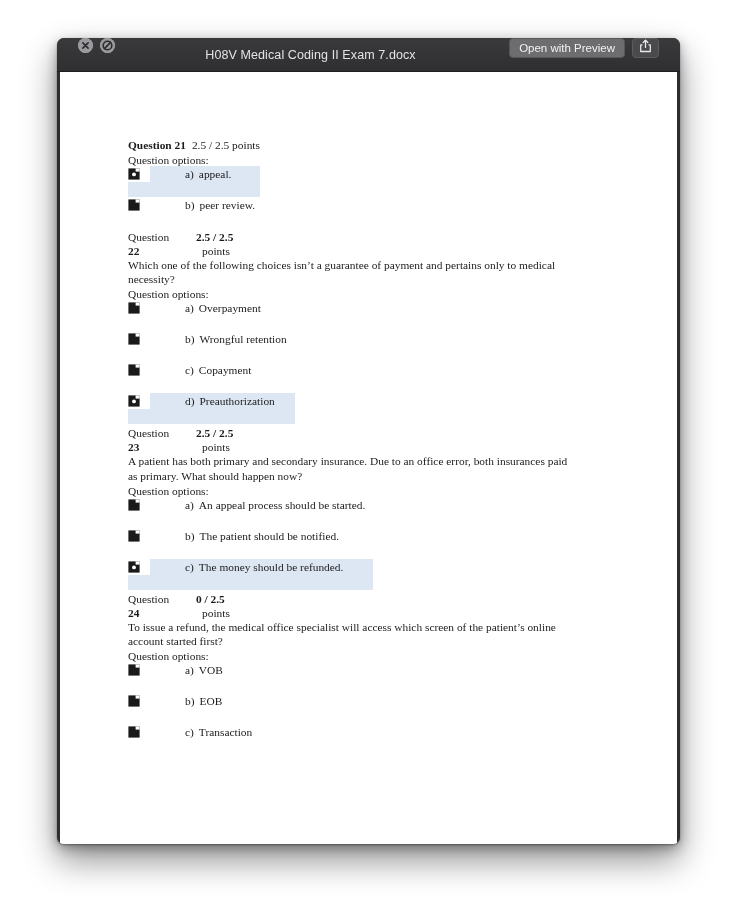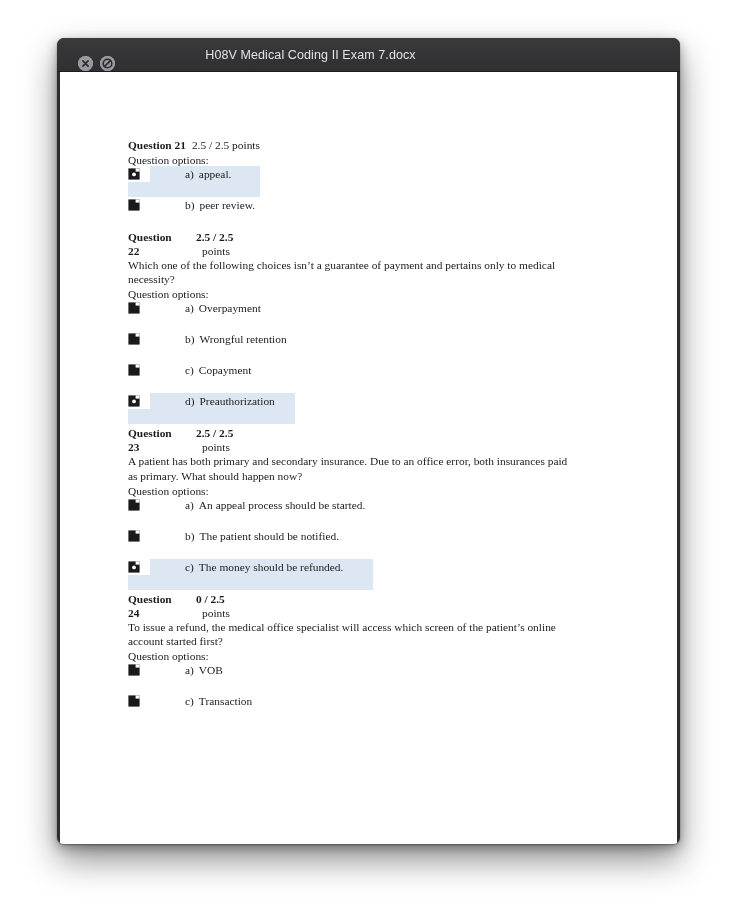--- a/index.html
+++ b/index.html
@@ -39,21 +39,21 @@
 
   
   .titlebar {
     position: relative;
     height: 34px;
     width: 100%;
     background: linear-gradient(to bottom, #3a3a3c 0%, #2f2f31 100%);
     border-top-left-radius: 7px;
     border-top-right-radius: 7px;
     display: flex;
-    align-items: flex-end;
+    align-items: flex-start;
     padding: 0 21px;
     border-bottom: 1px solid #1d1d1f;
     gap: 10px;
   }
 
   .tb-left {
     display: flex;
     align-items: center;
     gap: 7px;
     flex: 0 0 auto;
@@ -170,21 +170,21 @@
   .q-head.inline .q-pts { font-weight: normal; margin-left: 6px; }
 
   
   .q-head.wrapped {
     position: relative;
     height: 28px;
     white-space: normal;
   }
   .q-head.wrapped .q-num-word {
     position: absolute; left: 0; top: 0;
-    font-weight: bold;
+    font-weight: normal;
   }
   .q-head.wrapped .q-num-digits {
     position: absolute; left: 0; top: 14px;
     font-weight: bold;
   }
   .q-head.wrapped .q-pts-val {
     position: absolute; left: 68px; top: 0;
     font-weight: bold;
   }
   .q-head.wrapped .q-pts-word {
@@ -268,20 +268,32 @@
             <circle cx="7.5" cy="7.5" r="4.3" fill="none" stroke="#2c2c2e" stroke-width="1.6"></circle>
             <path d="M4.4 10.6 L10.6 4.4" stroke="#2c2c2e" stroke-width="1.6" stroke-linecap="round"></path>
           </svg>
         </div>
       </div>
 
       <div class="tb-title">
         <span>H08V Medical Coding II Exam 7.docx</span>
       </div>
 
+      <div class="tb-right">
+        <button class="open-btn">Open with Preview</button>
+        <div class="share-btn">
+          <span>
+            <svg width="13" height="14" viewBox="0 0 13 14" aria-hidden="true">
+              <path d="M6.5 1.3 L6.5 8.4" stroke="#e8e8ea" stroke-width="1.3" stroke-linecap="round"></path>
+              <path d="M4.2 3.5 L6.5 1.2 L8.8 3.5" fill="none" stroke="#e8e8ea" stroke-width="1.3" stroke-linecap="round" stroke-linejoin="round"></path>
+              <path d="M3.0 5.9 L1.7 5.9 L1.7 12.5 L11.3 12.5 L11.3 5.9 L10.0 5.9" fill="none" stroke="#e8e8ea" stroke-width="1.3" stroke-linecap="round" stroke-linejoin="round"></path>
+            </svg>
+          </span>
+        </div>
+      </div>
     </div>
 
     <div class="doc-surface">
       <div class="doc-page">
         <div class="doc-body" id="doc-body">
             <div class="q-block">
               <div class="q-head inline"><span class="q-num">Question 21</span><span class="q-pts">2.5 / 2.5 points</span></div>
               <div class="q-optlabel">Question options:</div>
               <div class="opt-row">
                 <div class="hl" style="width: 132px;"></div>
@@ -393,20 +405,27 @@
                     <rect x="0.4" y="0.4" width="11.2" height="11.2" fill="#1a1a1a"></rect>
                     <rect x="7.6" y="0.4" width="4.0" height="3.2" fill="#ffffff"></rect>
                   </svg></span>
                 <span class="opt-text"><span class="ltr">a)</span><span class="txt">VOB</span></span>
               </div>
               <div class="opt-row">
                 <span class="cbox"><svg width="12" height="12" viewBox="0 0 12 12" aria-hidden="true">
                     <rect x="0.4" y="0.4" width="11.2" height="11.2" fill="#1a1a1a"></rect>
                     <rect x="7.6" y="0.4" width="4.0" height="3.2" fill="#ffffff"></rect>
                   </svg></span>
+                <span class="opt-text"><span class="ltr">b)</span><span class="txt">EOB</span></span>
+              </div>
+              <div class="opt-row">
+                <span class="cbox"><svg width="12" height="12" viewBox="0 0 12 12" aria-hidden="true">
+                    <rect x="0.4" y="0.4" width="11.2" height="11.2" fill="#1a1a1a"></rect>
+                    <rect x="7.6" y="0.4" width="4.0" height="3.2" fill="#ffffff"></rect>
+                  </svg></span>
                 <span class="opt-text"><span class="ltr">c)</span><span class="txt">Transaction</span></span>
               </div>
             </div>
           </div>
       </div>
     </div>
 
   </div>
 </div>
 

